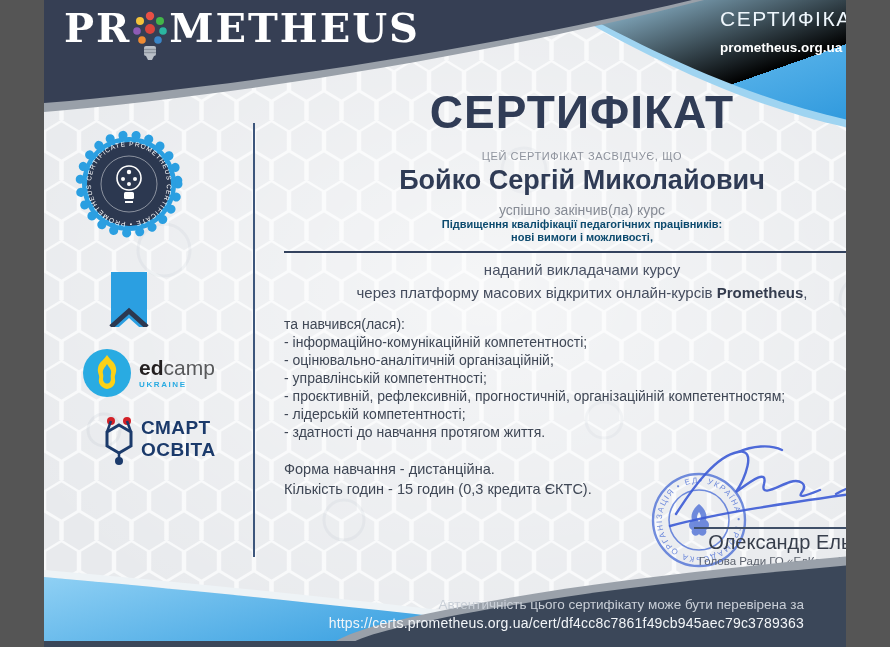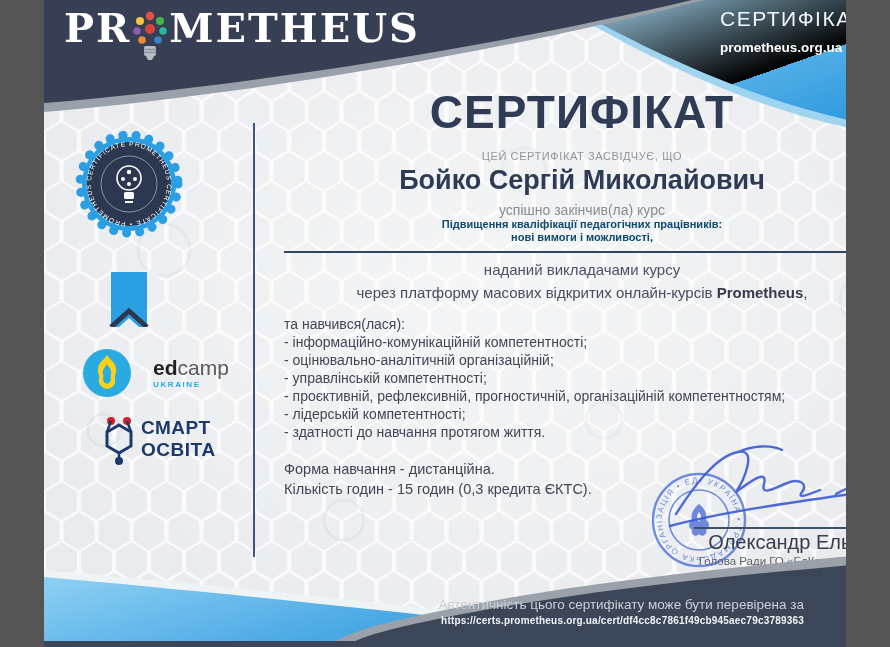--- a/index.html
+++ b/index.html
@@ -31,37 +31,37 @@
   .platform{margin-top:6px;font-size:15px;color:#454d5e;}
   .platform b{color:#343c4e;}
   .learned-block{margin-top:14px;text-align:left;padding-left:12px;font-size:14px;color:#3f4755;line-height:18px;}
   .skill{margin-top:0;}
   .form-block{margin-top:18px;text-align:left;padding-left:12px;font-size:14.5px;color:#3f4755;line-height:20px;}
 
   
   .v-divider{position:absolute;left:209px;top:123px;width:2px;height:434px;background:#3d567c;}
   .partner{position:absolute;display:flex;align-items:center;}
   .edcamp-wrap{left:38px;top:348px;}
-  .edcamp-text{margin-left:21px;line-height:1;}
+  .edcamp-text{margin-left:7px;line-height:1;}
   .edcamp-name{font-size:21px;color:#58595b;}
   .edcamp-name b{color:#231f20;font-weight:700;}
   .edcamp-country{font-size:8px;font-weight:700;color:#29abe2;letter-spacing:1.6px;margin-top:3px;}
   .smart-wrap{left:58px;top:413px;}
   .smart-text{margin-left:5px;font-size:19px;font-weight:700;color:#1b3a6b;line-height:1.15;letter-spacing:.5px;}
   .vf-wrap{left:48px;top:487px;display:block;}
   .vf-text{margin-top:8px;font-size:8.5px;font-weight:700;color:#2c3850;line-height:11px;letter-spacing:.4px;}
 
   
   .sig-line{position:absolute;left:650px;top:527px;width:196px;border-top:2px solid #3f4f68;}
   .sig-name{position:absolute;left:630px;top:531px;width:236px;text-align:center;font-size:20px;color:#373e4b;}
   .sig-role{position:absolute;left:630px;top:555px;width:236px;text-align:center;font-size:11.5px;color:#5c626d;}
 
   
   .f1{position:absolute;right:42px;top:597px;font-size:13.5px;color:#c9cfd7;text-align:right;}
-  .f2{position:absolute;right:42px;top:615px;font-size:10px;font-weight:700;color:#f2f5f8;text-align:right;letter-spacing:.2px;}
+  .f2{position:absolute;right:42px;top:615px;font-size:14px;font-weight:400;color:#f2f5f8;text-align:right;letter-spacing:.2px;}
 </style>
 </head>
 <body>
 
 <div class="cert">
 
   <svg class="abs" width="890" height="647" style="left:0;top:0;">
     <defs>
       <pattern id="hexpat" width="35" height="60" patternUnits="userSpaceOnUse">
         <rect width="35" height="60" fill="#e8eaed"></rect>

